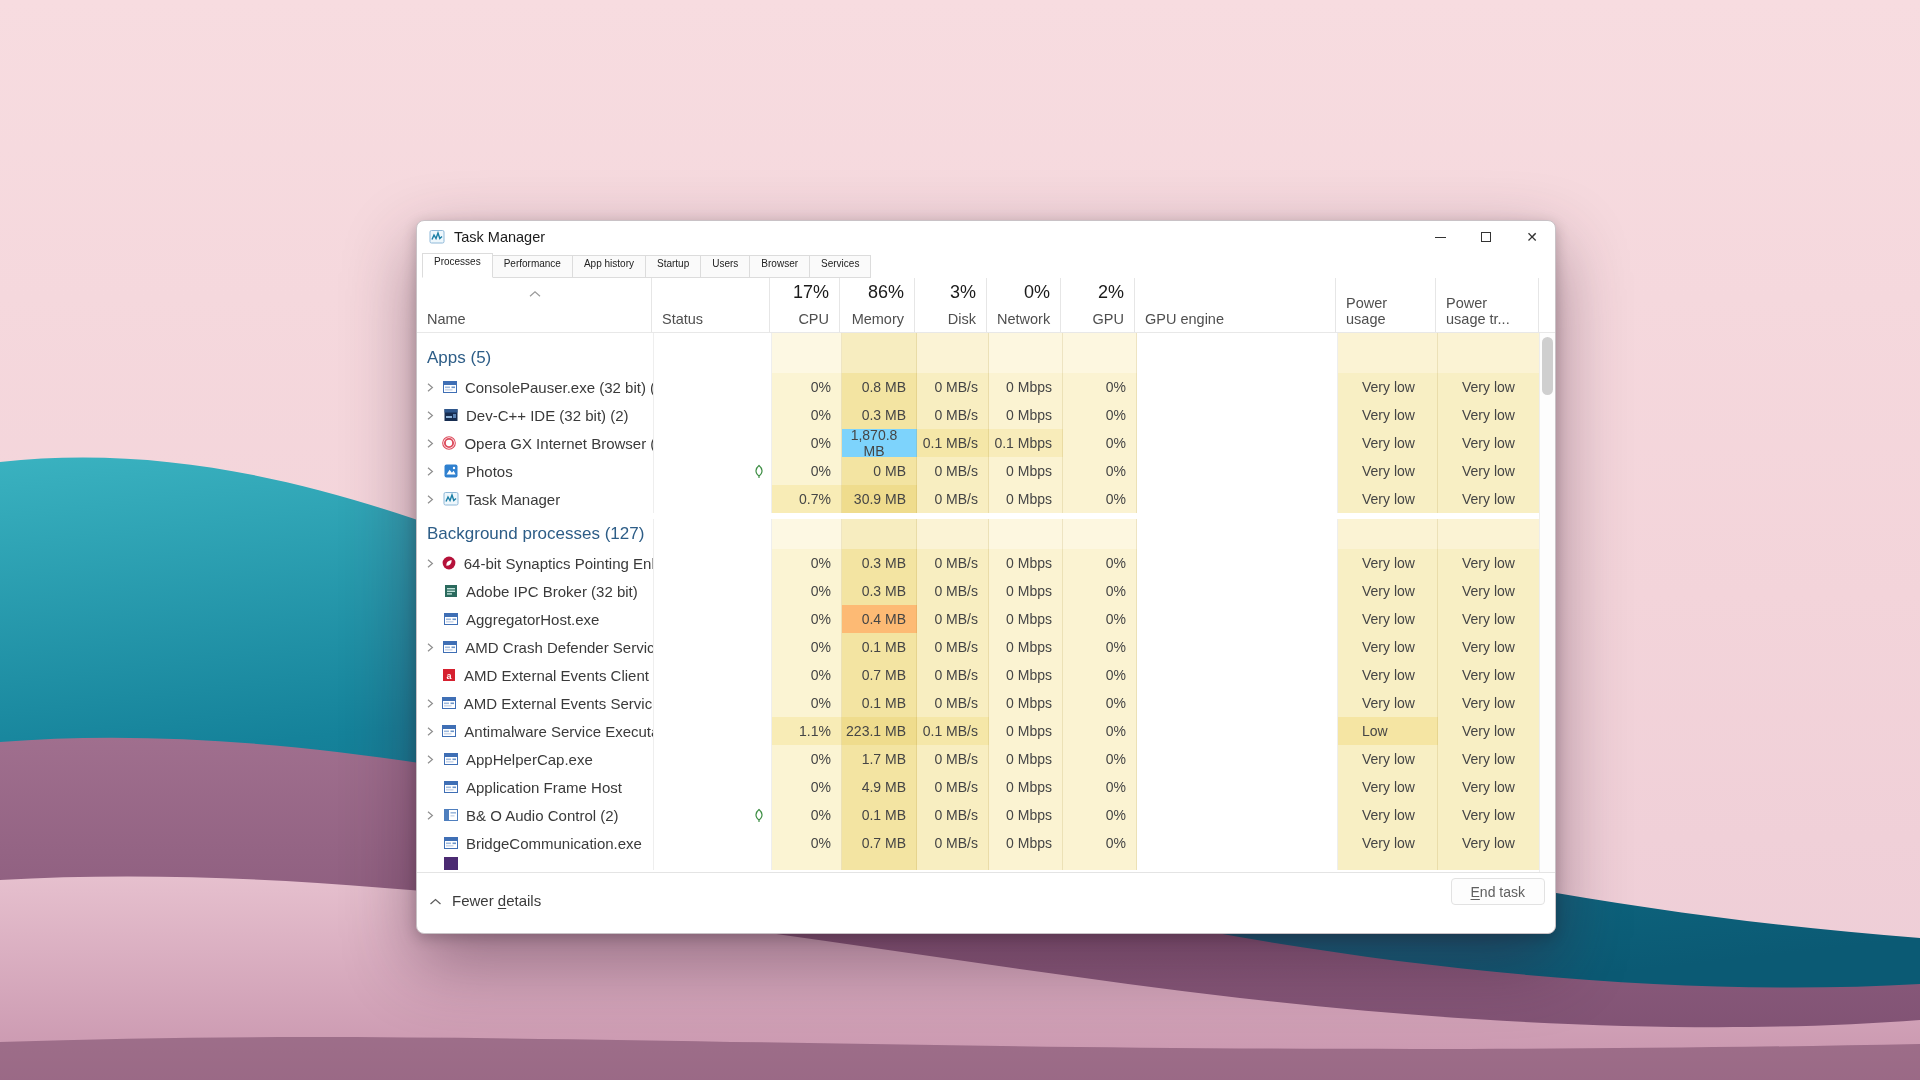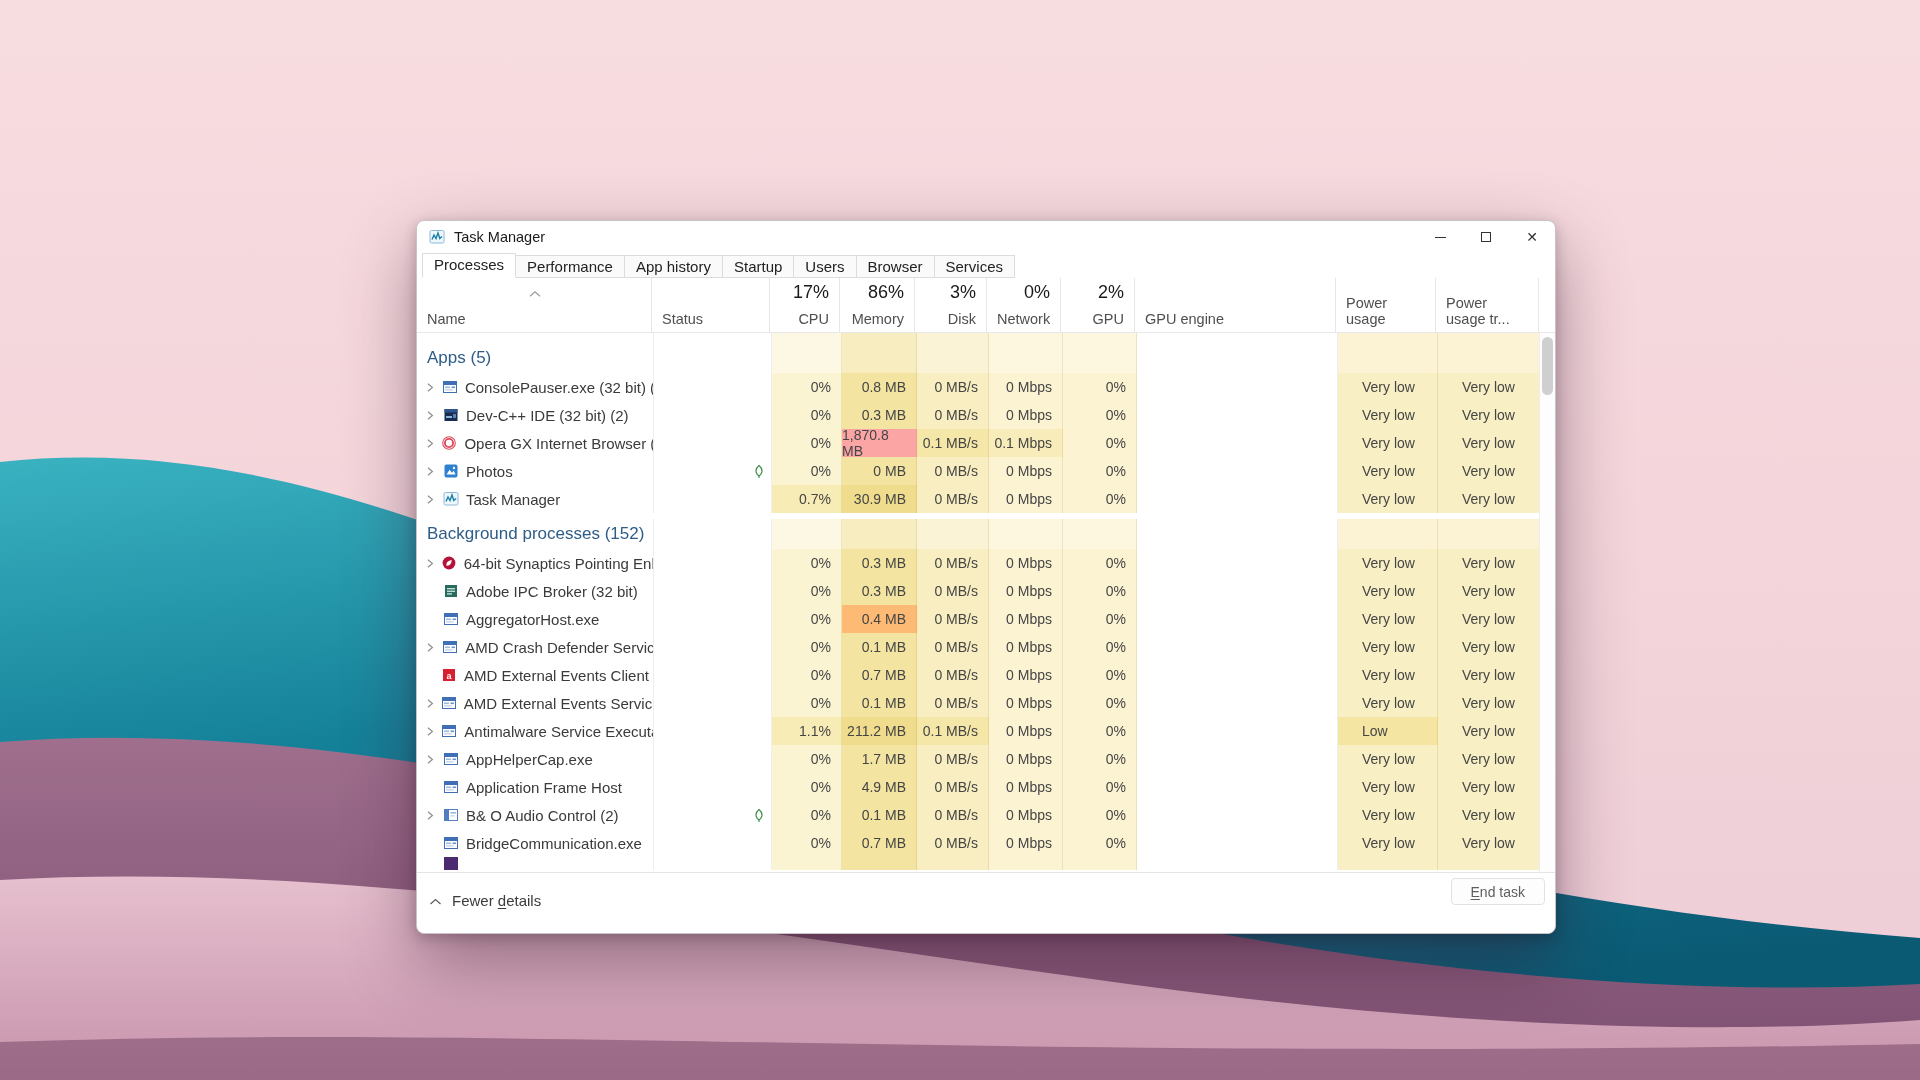--- a/index.html
+++ b/index.html
@@ -18,21 +18,21 @@
   .win-controls { position:absolute; right:0; top:0; height:32px; display:flex; }
   .win-btn { width:46px; height:32px; display:flex; align-items:center; justify-content:center; color:#333; font-size:13px; }
   .max-glyph { width:10px; height:10px; border:1.3px solid #333; }
   .min-glyph { width:11px; height:0; border-top:1.4px solid #333; }
   .close-glyph { font-size:14px; line-height:1; }
 
   .menubar { height:26px; display:flex; align-items:center; gap:24px; padding-left:13px; }
   .menu-item { font-size:15px; color:#1f1f1f; }
 
   .tabbar { height:25px; display:flex; align-items:flex-end; padding-left:5px; }
-  .tab { font-size:15px; color:#222; padding:2px 11px 3px 11px; border:1px solid #dcdcdc; background:#fafafa; margin-right:-1px; height:23px; }
+  .tab { font-size:10px; color:#222; padding:2px 11px 3px 11px; border:1px solid #dcdcdc; background:#fafafa; margin-right:-1px; height:23px; }
   .tab.active { background:#fff; height:25px; border-bottom:1px solid #fff; position:relative; z-index:2; }
 
   
   .headers { height:55px; display:flex; position:relative; border-bottom:1px solid #e8e8e8; }
   .hcell { position:relative; border-right:1px solid #e6e6e6; display:flex; flex-direction:column; justify-content:flex-end; }
   .hcell .hval { position:absolute; top:4px; right:10px; font-size:18px; color:#1a1a1a; }
   .hcell .hlabel { font-size:14.5px; color:#4f4f4f; padding:0 10px 5px 10px; }
   .hcell.num .hlabel { text-align:right; }
   .sort-indicator { position:absolute; left:111px; top:6px; }
 
@@ -273,21 +273,21 @@
               <span class="proc-icon">
                 <svg width="16" height="16" viewBox="0 0 16 16">
                   <circle cx="8" cy="8" r="6.3" fill="none" stroke="#dd4b5c" stroke-width="1.1"></circle>
                   <circle cx="8" cy="8" r="4.1" fill="none" stroke="#dd4b5c" stroke-width="1.9"></circle>
                 </svg>
               </span>
               <span class="proc-name">Opera GX Internet Browser (25)</span>
             </div>
             <div class="cell status-cell white"></div>
             <div class="cell c-cpu val" style="background: rgb(251, 244, 211);">0%</div>
-            <div class="cell c-memory val" style="background: #fca5a5;">1,870.8 MB</div>
+            <div class="cell c-memory val" style="background: #7dd3fc; text-align: center;">1,870.8 MB</div>
             <div class="cell c-disk val" style="background: rgb(245, 231, 168);">0.1 MB/s</div>
             <div class="cell c-network val" style="background: rgb(248, 236, 186);">0.1 Mbps</div>
             <div class="cell c-gpu val" style="background: rgb(251, 243, 210);">0%</div>
             <div class="cell c-gpu_engine white"></div>
             <div class="cell c-power txt" style="background: rgb(248, 239, 196);">Very low</div>
             <div class="cell c-power_trend txt" style="background: rgb(248, 239, 196);">Very low</div>
           </div>
           <div class="prow">
             <div class="name-cell">
               <span class="expander">
@@ -339,21 +339,21 @@
             <div class="cell c-memory val" style="background: rgb(239, 220, 141);">30.9 MB</div>
             <div class="cell c-disk val" style="background: rgb(248, 238, 193);">0 MB/s</div>
             <div class="cell c-network val" style="background: rgb(251, 243, 210);">0 Mbps</div>
             <div class="cell c-gpu val" style="background: rgb(251, 243, 210);">0%</div>
             <div class="cell c-gpu_engine white"></div>
             <div class="cell c-power txt" style="background: rgb(248, 239, 196);">Very low</div>
             <div class="cell c-power_trend txt" style="background: rgb(248, 239, 196);">Very low</div>
           </div>
           <div class="group-row gap">
             <div class="group-label-cell">
-              <span class="group-label">Background processes (152)</span>
+              <span class="group-label">Background processes (127)</span>
             </div>
             <div class="cell status-cell white"></div>
             <div class="cell c-cpu val" style="background: rgb(253, 248, 227);"></div>
             <div class="cell c-memory val" style="background: rgb(247, 237, 192);"></div>
             <div class="cell c-disk val" style="background: rgb(251, 243, 213);"></div>
             <div class="cell c-network val" style="background: rgb(253, 247, 224);"></div>
             <div class="cell c-gpu val" style="background: rgb(253, 247, 224);"></div>
             <div class="cell c-gpu_engine white"></div>
             <div class="cell c-power txt" style="background: rgb(251, 243, 212);"></div>
             <div class="cell c-power_trend txt" style="background: rgb(251, 243, 212);"></div>
@@ -520,21 +520,21 @@
                   <rect x="2" y="3" width="12" height="3" fill="#3f6fb5"></rect>
                   <rect x="3" y="7.5" width="5" height="1.6" fill="#9db9dd"></rect>
                   <rect x="3" y="10" width="7.5" height="1.6" fill="#cdd9ec"></rect>
                   <rect x="9.5" y="7.5" width="3.5" height="1.6" fill="#6a93c8"></rect>
                 </svg>
               </span>
               <span class="proc-name">Antimalware Service Executable</span>
             </div>
             <div class="cell status-cell white"></div>
             <div class="cell c-cpu val" style="background: rgb(248, 236, 182);">1.1%</div>
-            <div class="cell c-memory val" style="background: rgb(239, 220, 141);">211.2 MB</div>
+            <div class="cell c-memory val" style="background: rgb(239, 220, 141);">223.1 MB</div>
             <div class="cell c-disk val" style="background: rgb(245, 231, 168);">0.1 MB/s</div>
             <div class="cell c-network val" style="background: rgb(251, 243, 210);">0 Mbps</div>
             <div class="cell c-gpu val" style="background: rgb(251, 243, 210);">0%</div>
             <div class="cell c-gpu_engine white"></div>
             <div class="cell c-power txt" style="background: rgb(245, 229, 163);">Low</div>
             <div class="cell c-power_trend txt" style="background: rgb(248, 239, 196);">Very low</div>
           </div>
           <div class="prow">
             <div class="name-cell">
               <span class="expander">

